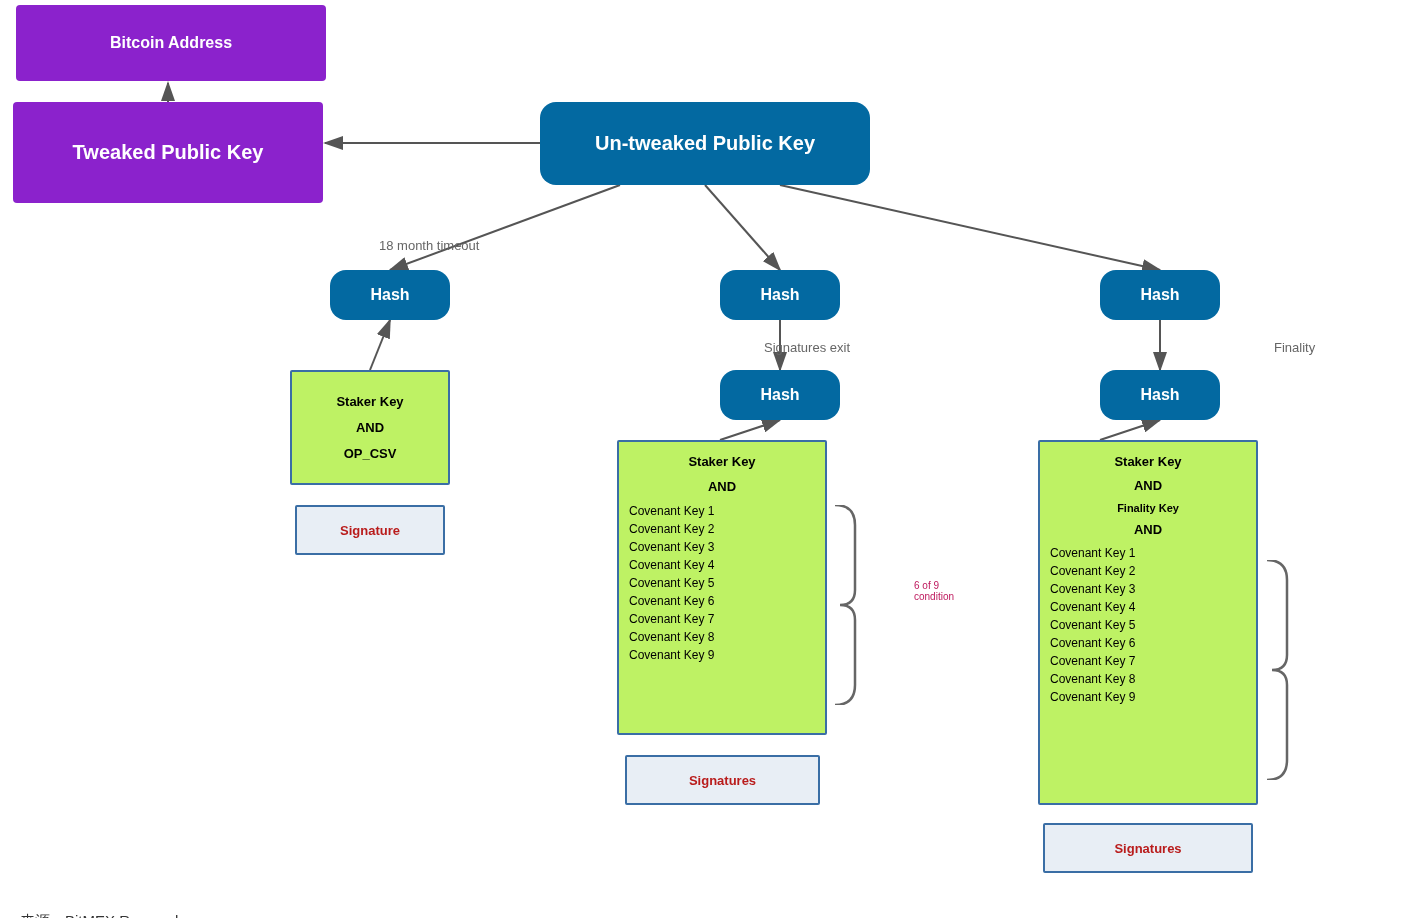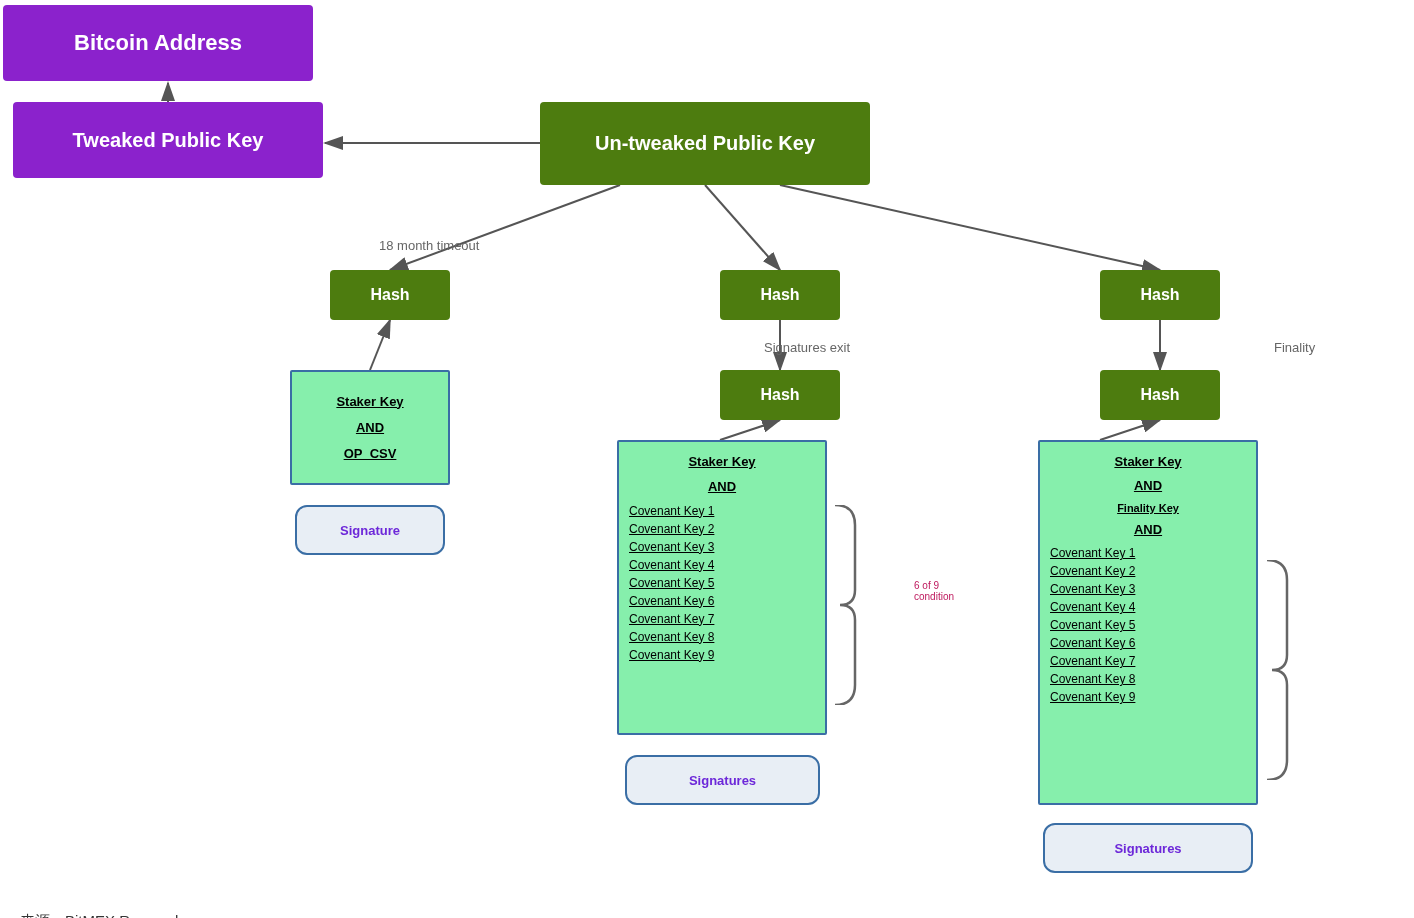--- a/index.html
+++ b/index.html
@@ -29,41 +29,40 @@
     }
 
     .box-purple {
       background: #8B22CC;
       color: #ffffff;
       border: none;
       border-radius: 4px;
     }
 
     .box-green {
-      background: #4d7c0f;
+      background: #0369a1;
       color: #ffffff;
       border: none;
-      border-radius: 4px;
+      border-radius: 16px;
     }
 
     .box-white {
-      background: #86efac;
+      background: #bef264;
       color: #000000;
       border: 2px solid #3a6ea5;
       border-radius: 2px;
       font-size: 13px;
       line-height: 1.6;
-      text-decoration: underline;
     }
 
     .box-white-light {
       background: #e8eef5;
-      color: #6d28d9;
+      color: #b91c1c;
       border: 2px solid #3a6ea5;
-      border-radius: 12px;
+      border-radius: 2px;
       font-size: 13px;
       font-weight: bold;
     }
 
     
     .arrows-svg {
       position: absolute;
       top: 0;
       left: 0;
       width: 1414px;
@@ -114,23 +113,23 @@
     <line x1="780" y1="320" x2="780" y2="370" stroke="#555" stroke-width="2" marker-end="url(#arrowhead)"></line>
 
     <line x1="1160" y1="320" x2="1160" y2="370" stroke="#555" stroke-width="2" marker-end="url(#arrowhead)"></line>
 
     <line x1="720" y1="440" x2="780" y2="420" stroke="#555" stroke-width="2" marker-end="url(#arrowhead)"></line>
 
     <line x1="1100" y1="440" x2="1160" y2="420" stroke="#555" stroke-width="2" marker-end="url(#arrowhead)"></line>
 
   </svg>
 
-  <div class="box box-purple" style="left:3px; top:5px; width:310px; height:76px; font-size:22px;">Bitcoin Address</div>
-
-  <div class="box box-purple" style="left:13px; top:102px; width:310px; height:76px; font-size:20px;">Tweaked Public Key</div>
+  <div class="box box-purple" style="left:16px; top:5px; width:310px; height:76px; font-size:16px;">Bitcoin Address</div>
+
+  <div class="box box-purple" style="left:13px; top:102px; width:310px; height:101px; font-size:20px;">Tweaked Public Key</div>
 
   <div class="box box-green" style="left:540px; top:102px; width:330px; height:83px; font-size:20px;">Un-tweaked Public Key</div>
 
   <div class="box box-green" style="left:330px; top:270px; width:120px; height:50px; font-size:16px;">Hash</div>
 
   <div class="box box-green" style="left:720px; top:270px; width:120px; height:50px; font-size:16px;">Hash</div>
 
   <div class="box box-green" style="left:1100px; top:270px; width:120px; height:50px; font-size:16px;">Hash</div>
 
   <div class="box box-green" style="left:720px; top:370px; width:120px; height:50px; font-size:16px;">Hash</div>

